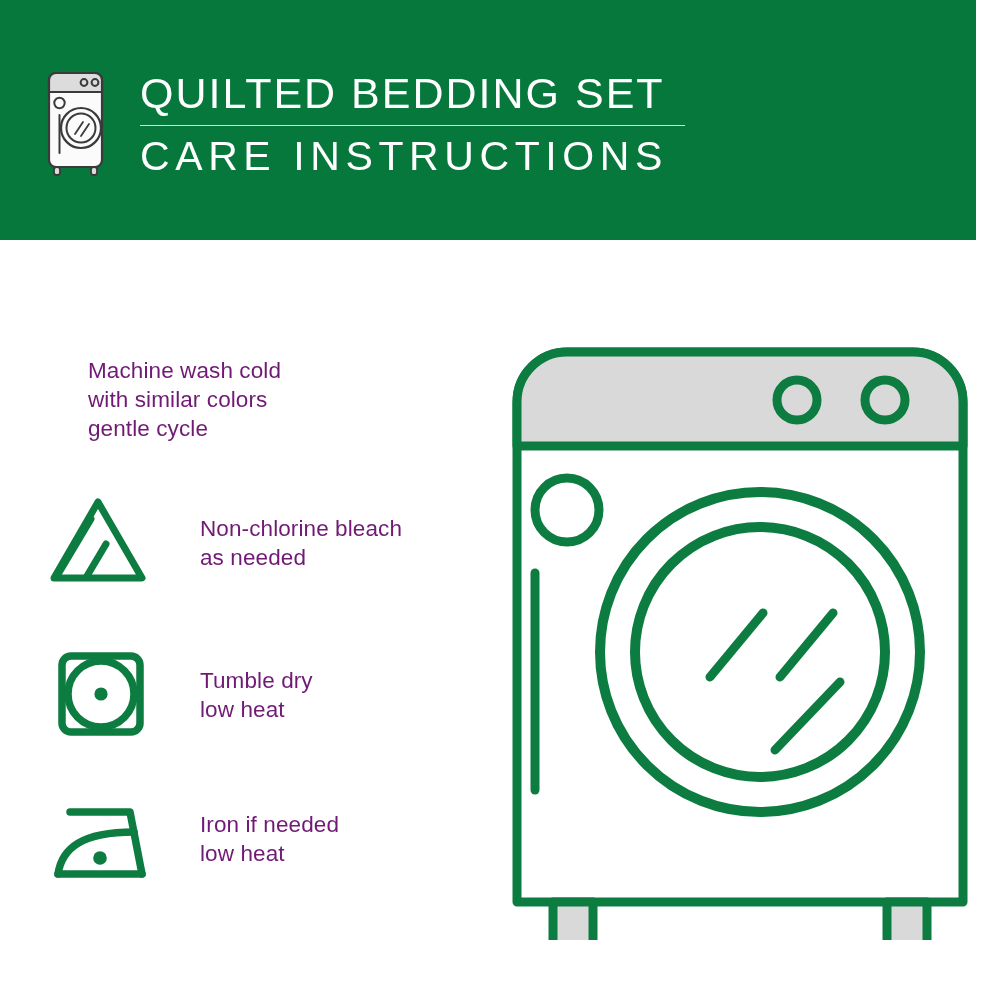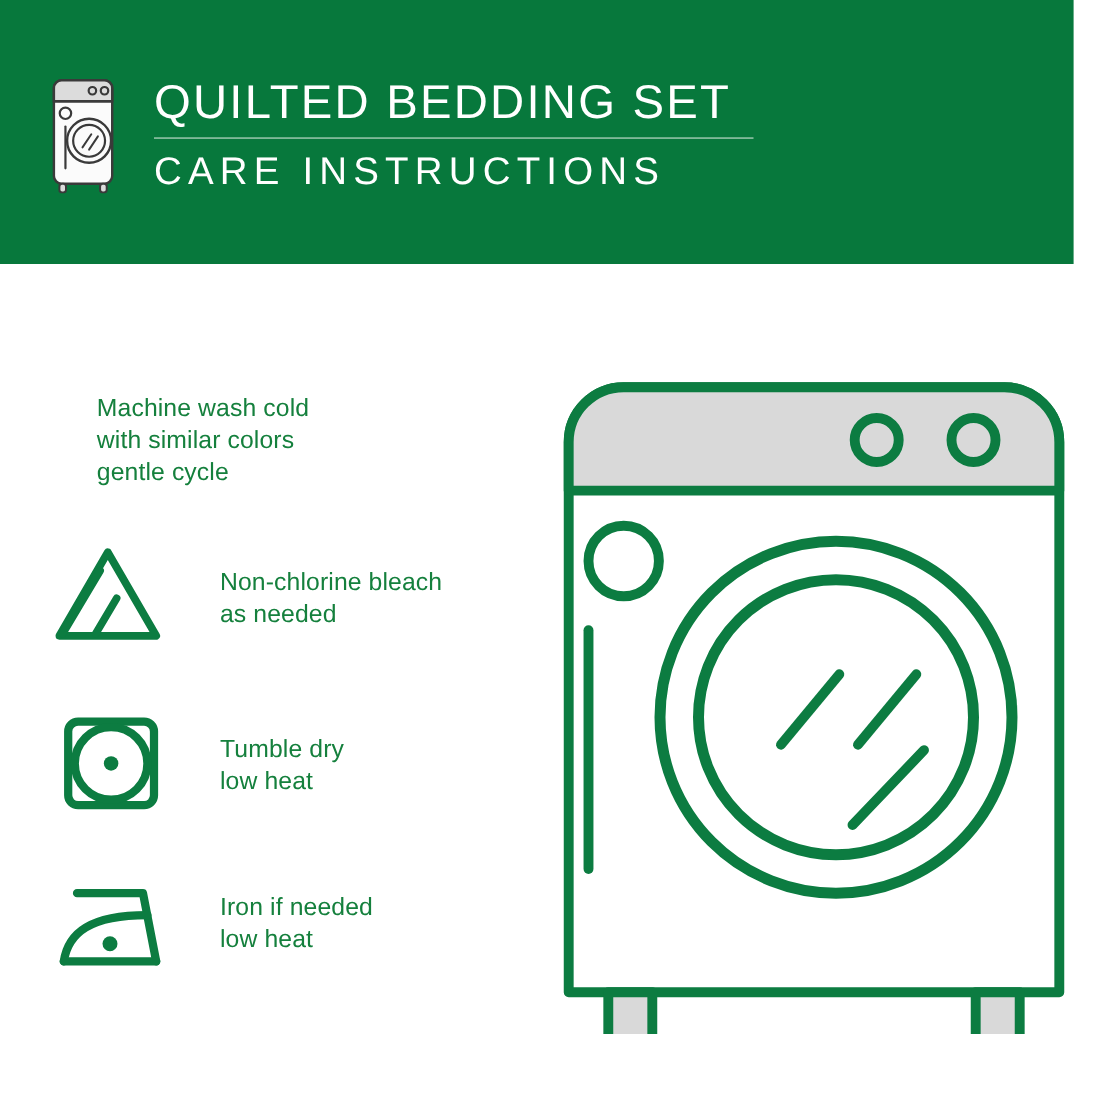--- a/index.html
+++ b/index.html
@@ -51,21 +51,21 @@
     white-space: nowrap;
   }
   .title-divider {
     margin: 7px 0 6px 0;
     height: 1px;
     background: #cfe3d6;
     width: 545px;
   }
   .title-sub {
     color: #ffffff;
-    font-size: 35px;
+    font-size: 41px;
     line-height: 48px;
     letter-spacing: 5.6px;
     font-weight: 400;
     white-space: nowrap;
   }
 
   
   .care-list {
     position: absolute;
     left: 0;
@@ -88,21 +88,21 @@
   .care-symbol {
     width: 112px;
     flex: 0 0 112px;
     display: flex;
     align-items: center;
     justify-content: center;
   }
   .care-text {
     margin-left: 40px;
     padding-top: 6px;
-    color: #15803d;
+    color: #701a75;
     font-size: 22.5px;
     line-height: 29px;
     font-weight: 500;
     letter-spacing: 0.1px;
     white-space: pre-line;
   }
   .care-row.r0 .care-text { padding-top: 4px; }
   .care-row.r1 .care-text { padding-top: 22px; }
   .care-row.r2 .care-text { padding-top: 22px; }
   .care-row.r3 .care-text { padding-top: 20px; }

